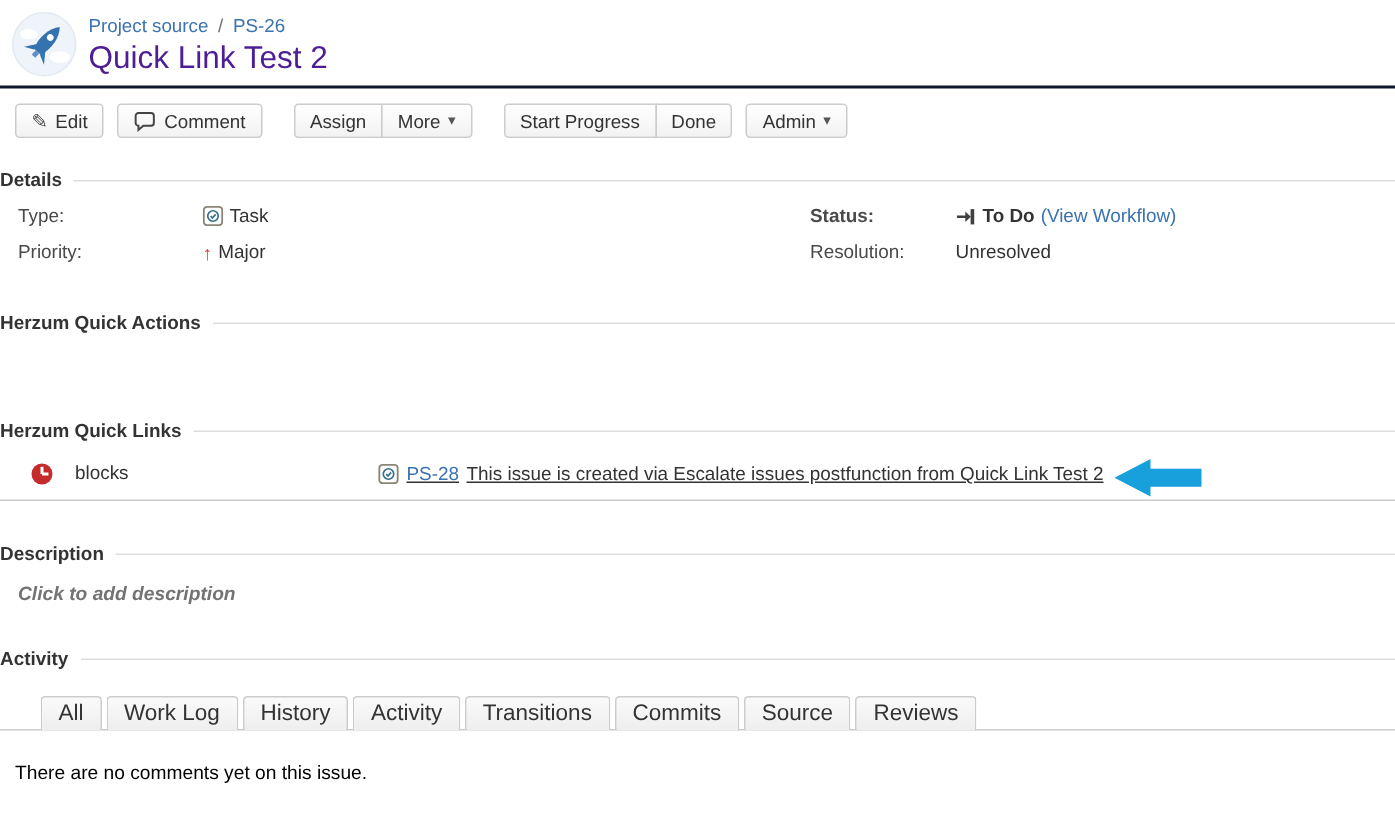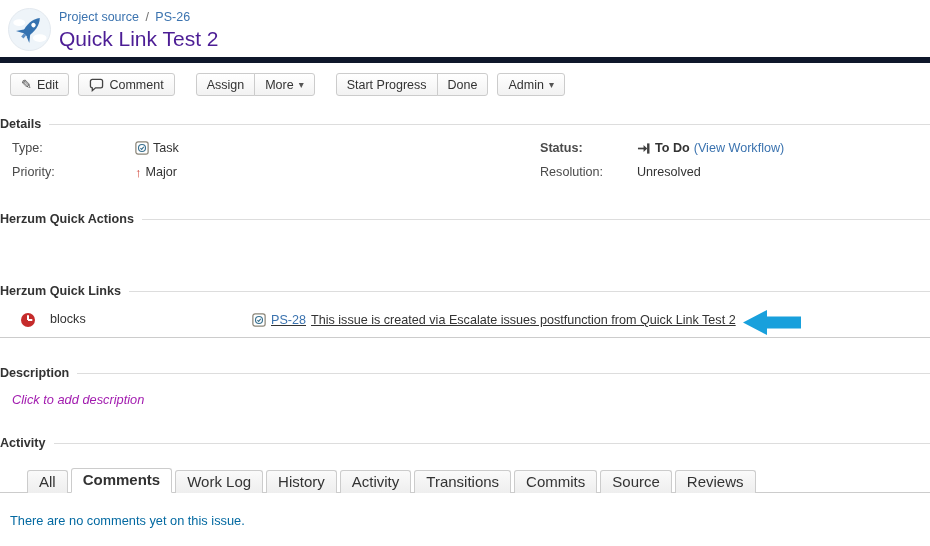--- a/index.html
+++ b/index.html
@@ -9,21 +9,21 @@
     font-family:"Liberation Sans", sans-serif;
     font-size:13px; color:#333;
     position:relative; overflow:hidden;
   }
   a { color:#3b73af; text-decoration:none; cursor:pointer; }
 
   
   .issue-header {
     display:flex; align-items:flex-start;
     padding:8px 10px 6px 8px;
-    border-bottom:6px solid #0f172a;
+    border-bottom:2px solid #0f172a;
     min-height:58px;
   }
   .avatar {
     width:43px; height:43px; border-radius:50%;
     background:#eef4f9; border:1px solid #e3e9ef;
     display:flex; align-items:center; justify-content:center;
     margin-right:8px; flex:0 0 auto; overflow:hidden;
   }
   .header-text { padding-top:2px; }
   .breadcrumb { font-size:12.5px; margin-bottom:3px; }
@@ -72,37 +72,37 @@
     display:flex; align-items:center;
     margin:10px 0 0 0; padding:4px 0 9px 20px;
     border-bottom:1px solid #ccc;
   }
   .ql-left { display:flex; align-items:flex-start; gap:14px; width:232px; flex:0 0 auto; }
   .ql-left .ql-type-label { font-size:12.6px; color:#333; }
   .ql-right { display:flex; align-items:center; gap:5px; font-size:12.6px;text-decoration:underline; }
   .annot-arrow { position:absolute; right:125px; top:1px; }
 
   
-  .desc-placeholder { font-style:italic; color:#a21caf; padding:12px 0 0 12px; font-size:12.8px; }
+  .desc-placeholder { font-style:italic; color:#737373; padding:12px 0 0 12px; font-size:12.8px;font-weight:bold; }
 
   
   .tabs-bar { display:flex; align-items:flex-end; padding:18px 0 0 27px; border-bottom:1px solid #ccc; }
   .tab {
     display:inline-block; padding:4px 11px 4px;
     background:linear-gradient(#fafafa,#eee);
     border:1px solid #ccc; border-bottom:none;
     margin-right:3px; font-size:15px; color:#333;
     border-radius:3px 3px 0 0; cursor:pointer; margin-bottom:-1px;
     line-height:14px;
   }
   .tab.active {
     background:#fff; font-weight:bold;
     border-bottom:1px solid #fff; padding-bottom:5px;
   }
-  .empty-msg { padding:20px 0 0 10px; font-size:12.8px; color:#0369a1; }
+  .empty-msg { padding:20px 0 0 10px; font-size:12.8px; color:#000000; }
   .bottom-comment { padding:32px 0 0 17px; }
 
   svg { display:block; }
 </style>
 </head>
 <body>
 
 <div class="issue-header">
   <div class="avatar">
     <svg width="43" height="43" viewBox="0 0 48 48">
@@ -251,21 +251,20 @@
   </div>
   <div class="desc-placeholder">Click to add description</div>
 </div>
 
 <div class="section" style="margin-top:29px;">
   <div class="section-h">
     <span>Activity</span>
   </div>
   <div class="tabs-bar">
     <a class="tab">All</a>
-    <a class="tab active">Comments</a>
     <a class="tab">Work Log</a>
     <a class="tab">History</a>
     <a class="tab">Activity</a>
     <a class="tab">Transitions</a>
     <a class="tab">Commits</a>
     <a class="tab">Source</a>
     <a class="tab">Reviews</a>
   </div>
   <div class="empty-msg">There are no comments yet on this issue.</div>
 </div>

